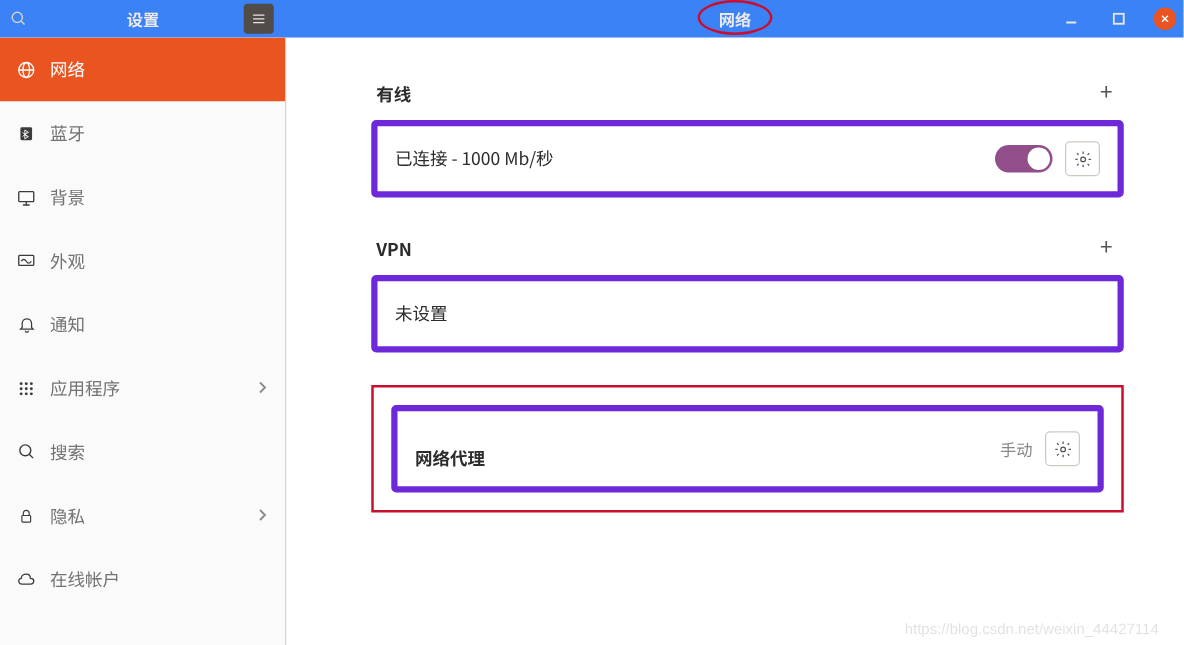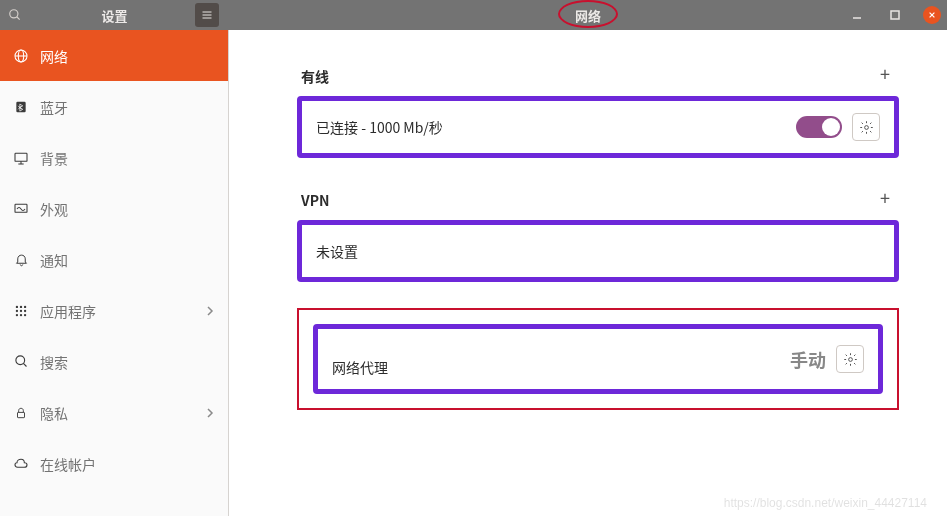--- a/index.html
+++ b/index.html
@@ -6,21 +6,21 @@
     body {
       font-family: "Noto Sans CJK SC", "Microsoft YaHei", sans-serif;
       width: 947px;
       height: 516px;
       overflow: hidden;
       background: #fff;
       position: relative;
     }
     .titlebar {
       height: 30px;
-      background: #737373;
+      background: #3b82f6;
       color: #e8e5e3;
       display: flex;
       align-items: center;
       position: relative;
       font-size: 13px;
     }
     .titlebar-left {
       width: 229px;
       display: flex;
       align-items: center;
@@ -181,28 +181,27 @@
       align-items: center;
       padding: 12px 14px;
       min-height: 52px;
     }
     .row-label {
       flex: 1;
       font-size: 14px;
       color: #2c2c2c;
     }
     .row-label.bold {
-      font-weight: normal;
+      font-weight: bold;
       margin-top: 16px;
     }
     .row-value {
-      font-size: 18px;
+      font-size: 13px;
       color: #888;
       margin-right: 10px;
-      font-weight: bold;
     }
     .toggle {
       width: 46px;
       height: 22px;
       background: #924d8b;
       border-radius: 11px;
       position: relative;
       margin-right: 10px;
       cursor: pointer;
     }

